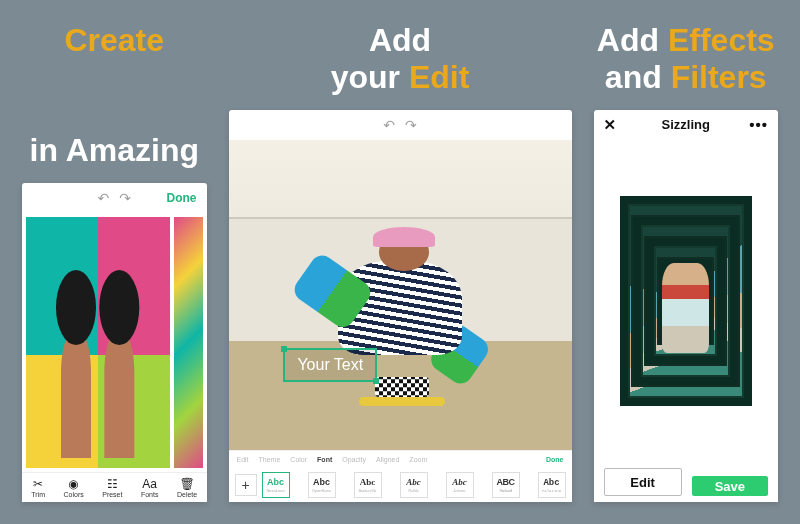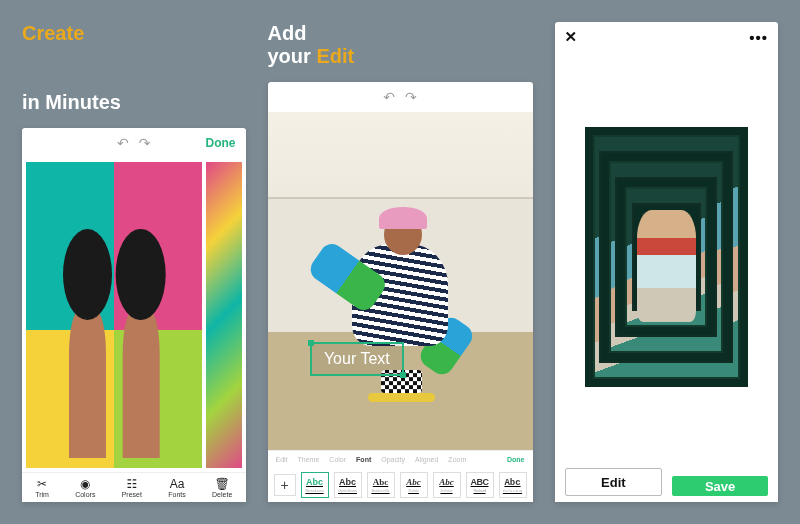--- a/index.html
+++ b/index.html
@@ -12,22 +12,22 @@
     padding: 22px;
     font-family: "Helvetica Neue", Helvetica, Arial, sans-serif;
     overflow: hidden;
   }
   .panel {
     flex: 1;
     display: flex;
     flex-direction: column;
   }
   .headline {
-    text-align: left;
-    font-size: 20px;
+    text-align: center;
+    font-size: 32px;
     font-weight: 600;
     line-height: 1.15;
     margin-bottom: 14px;
     letter-spacing: 0;
   }
   .hl-yellow { color: #eaa91c; }
   .hl-white  { color: #ffffff; }
 
   .device {
     background: #ffffff;
@@ -297,21 +297,21 @@
   .btn-save { background:#2ecc71; color:#fff;margin-top:8px; }
 </style>
 </head>
 <body>
 
 <div class="panel">
   <div class="headline">
     <span class="hl-yellow">Create</span><br>
     <br>
     <br>
-    <span class="hl-white">in Minutes</span>
+    <span class="hl-white">in Amazing</span>
   </div>
   <div class="device">
     <div class="topbar">
       <div class="undo-redo">
         <span class="arrow-undo"></span>
         <span class="arrow-redo"></span>
       </div>
       <span class="done">Done</span>
     </div>
     <div class="canvas1">
@@ -390,21 +390,21 @@
       <span>Theme</span>
       <span>Color</span>
       <span class="sel">Font</span>
       <span>Opacity</span>
       <span>Aligned</span>
       <span>Zoom</span>
       <span class="d2">Done</span>
     </div>
     <div class="fontstrip">
       <div class="plus">+</div>
-      <div id="fontchips" style="display:flex;gap:5px;text-decoration:underline;">
+      <div id="fontchips" style="display:flex;gap:18px;">
           <div class="fchip sel ">
             <span>Abc</span>
             <small>NexaLean</small>
           </div>
           <div class="fchip ">
             <span>Abc</span>
             <small>OpenSans</small>
           </div>
           <div class="fchip ff-serif">
             <span>Abc</span>
@@ -425,23 +425,28 @@
           <div class="fchip ff-mono">
             <span>Abc</span>
             <small>Palatino</small>
           </div>
         </div>
     </div>
   </div>
 </div>
 
 <div class="panel">
+  <div class="headline">
+    <span class="hl-white">Add </span><span class="hl-yellow">Effects</span><br>
+    <span class="hl-white">and </span><span class="hl-yellow">Filters</span>
+  </div>
   <div class="device">
     <div class="topbar">
       <span class="closex">✕</span>
+      <span class="title">Sizzling</span>
       <span class="ellipsis">•••</span>
     </div>
     <div class="canvas3">
       <div class="effectbox">
         <div class="ring r1"></div>
         <div class="ring r2"></div>
         <div class="ring r3"></div>
         <div class="ring r4"></div>
         <div class="center-person"></div>
       </div>

